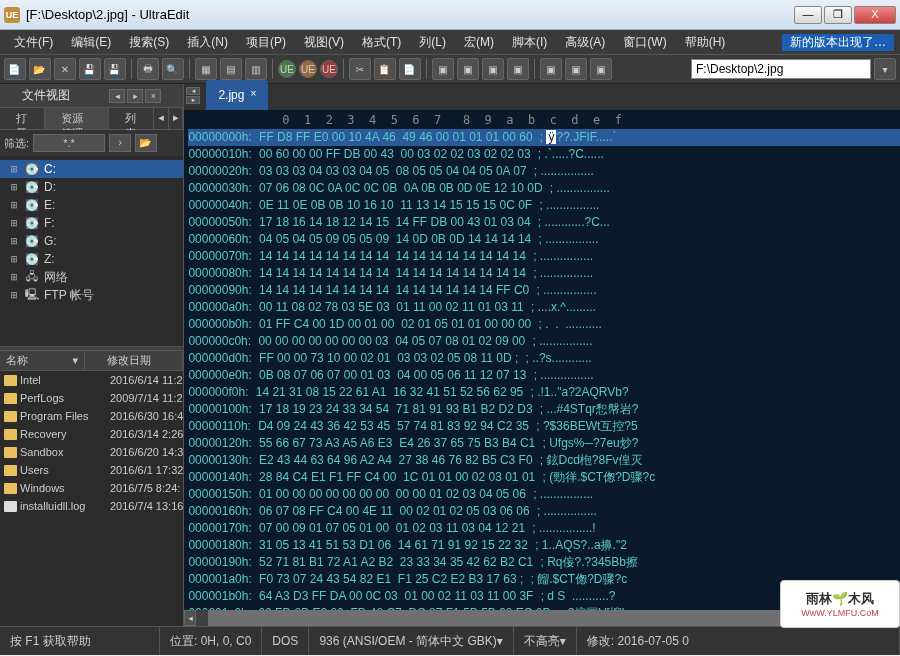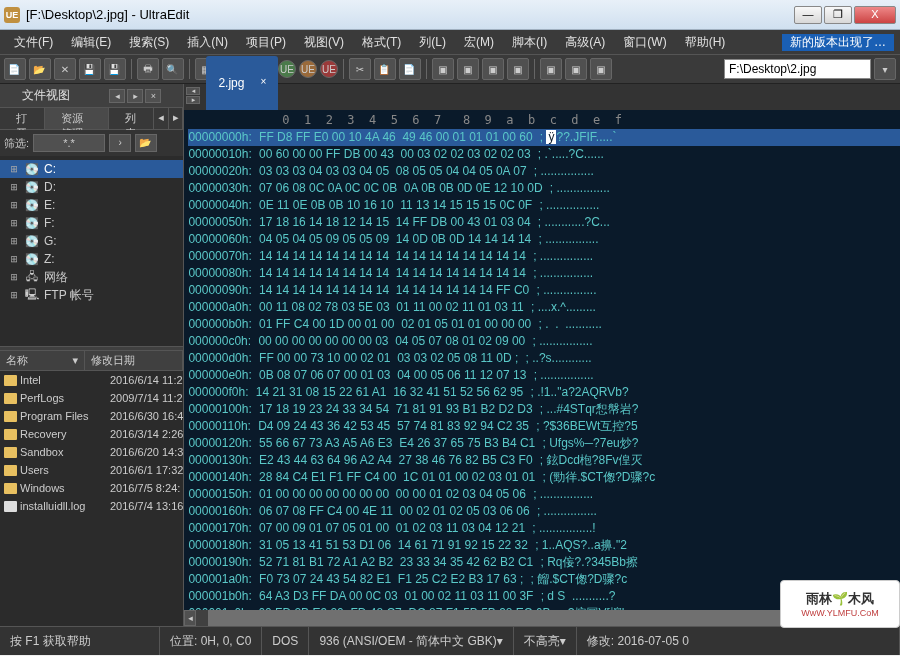--- a/index.html
+++ b/index.html
@@ -11,21 +11,21 @@
 .winbtn { width:28px; height:18px; background:linear-gradient(#f8f8f8,#d8d8d8); border:1px solid #888; border-radius:2px; text-align:center; line-height:15px; font-size:11px; cursor:pointer; }
 .winbtn.close { background:linear-gradient(#e88,#c44); color:#fff; width:42px; }
 .menubar { height:24px; background:#3a3a3a; display:flex; align-items:center; padding:0 6px; gap:2px; }
 .menuitem { color:#e0e0e0; padding:2px 8px; font-size:12px; cursor:pointer; }
 .newver { background:#1a5fb4; color:#fff; padding:0 8px; font-size:12px; }
 .toolbar { height:30px; background:#3a3a3a; display:flex; align-items:center; padding:0 4px; gap:3px; border-top:1px solid #555; border-bottom:1px solid #222; }
 .tbtn { width:22px; height:22px; background:#505050; border:1px solid #666; border-radius:2px; display:flex; align-items:center; justify-content:center; color:#ccc; font-size:10px; cursor:pointer; }
 .tbtn.round { border-radius:50%; width:18px; height:18px; }
 .tbtn.g { background:#4a7a4a; } .tbtn.o { background:#9a6a3a; } .tbtn.r { background:#9a3a3a; }
 .tsep { width:1px; height:20px; background:#666; margin:0 2px; }
-.addrbox { background:#fff; border:1px solid #888; height:20px; padding:0 4px; font-size:12px; width:147px; }
+.addrbox { background:#fff; border:1px solid #888; height:20px; padding:0 4px; font-size:12px; width:180px; }
 .main { display:flex; height:542px; background:#2b2b2b; }
 .sidepane { width:210px; background:#333; display:flex; flex-direction:column; border-right:1px solid #555; }
 .panetitle { height:24px; background:#404040; color:#e0e0e0; display:flex; align-items:center; padding:0 22px; font-size:12px; border-bottom:1px solid #555; }
 .panetitle .pbtns { margin-left:auto; display:flex; gap:2px; }
 .pbtn { width:16px; height:14px; background:#505050; border:1px solid #666; text-align:center; line-height:12px; font-size:9px; color:#ccc; cursor:pointer; }
 .tabs2 { height:22px; background:#383838; display:flex; border-bottom:1px solid #555; }
 .tab2 { padding:3px 16px; color:#ccc; font-size:11px; cursor:pointer; border-right:1px solid #555; }
 .tab2.act { background:#4a4a4a; }
 .tab2.small { padding:3px 4px; }
 .filterrow { height:26px; display:flex; align-items:center; padding:0 4px; gap:4px; background:#333; }
@@ -34,33 +34,33 @@
 .fbtn { width:22px; height:18px; background:#505050; border:1px solid #666; color:#ccc; text-align:center; line-height:16px; font-size:10px; cursor:pointer; }
 .tree { flex:0 0 auto; padding:4px 0; background:#2b2b2b; height:190px; overflow:hidden; }
 .treeitem { display:flex; align-items:center; padding:1px 4px 1px 8px; color:#ccc; font-size:12px; cursor:pointer; height:18px; }
 .treeitem.sel { background:#2a5a9a; color:#fff; }
 .treeitem .exp { width:12px; text-align:center; color:#aaa; font-size:9px; }
 .treeitem .dicon { width:16px; height:14px; margin:0 4px; display:flex; align-items:center; justify-content:center; font-size:11px; }
 .splitter { height:5px; background:#404040; cursor:row-resize; border-top:1px solid #555; border-bottom:1px solid #555; }
 .filelist { flex:1; background:#2b2b2b; display:flex; flex-direction:column; overflow:hidden; }
 .fhdr { display:flex; background:#404040; height:20px; border-bottom:1px solid #555; }
 .fcol { color:#ccc; padding:2px 6px; border-right:1px solid #555; font-size:11px; display:flex; align-items:center; }
-.fcol1 { width:85px; } .fcol2 { flex:1; }
+.fcol1 { width:85px; } .fcol2 { flex:1;margin-left:16px; }
 .frows { flex:1; overflow:hidden; }
 .frow { display:flex; color:#ccc; font-size:11px; height:18px; align-items:center; }
 .frow .c1 { width:108px; padding-left:4px; display:flex; align-items:center; gap:3px; overflow:hidden; white-space:nowrap; }
 .frow .c2 { flex:1; padding-left:2px; overflow:hidden; white-space:nowrap; }
 .ficon { width:13px; height:11px; display:inline-block; }
 .ficon.fold { background:#e8c060; border-radius:1px; }
 .ficon.file { background:#ddd; border-radius:1px; }
 .content { flex:1; display:flex; flex-direction:column; background:#2b2b2b; }
 .ftabs { height:26px; background:#333; display:flex; align-items:flex-end; padding-left:22px; position:relative; }
 .navarr { position:absolute; left:2px; top:3px; display:flex; flex-direction:column; gap:1px; }
 .navarr span { width:14px; height:8px; background:#505050; border:1px solid #666; color:#ccc; font-size:7px; text-align:center; line-height:6px; cursor:pointer; }
-.ftab { background:#2a5a9a; color:#fff; padding:20px 12px; border-radius:3px 3px 0 0; font-size:12px; display:flex; align-items:flex-start; gap:16px; cursor:pointer; }
+.ftab { background:#2a5a9a; color:#fff; padding:8px 12px; border-radius:3px 3px 0 0; font-size:12px; display:flex; align-items:flex-start; gap:6px; cursor:pointer; }
 .ftab .x { color:#fff; font-size:10px; cursor:pointer; }
 .hexview { flex:1; background:#0a1a2a; padding:2px 4px; overflow:hidden; position:relative; }
 .hexhdr { color:#888; font:12px/17px Consolas,monospace; white-space:pre; }
 .hexline { font:12px/17px Consolas,monospace; white-space:pre; color:#5ac8c8; }
 .hexline .addr { color:#5ac8c8; }
 .hexline .byt { color:#5ac8c8; }
 .hexline .asc { color:#5ac8c8; }
 .hexline.cur { background:#2a5a9a; }
 .hexline.cur .cursor { background:#fff; color:#0a1a2a; padding:0 2px; }
 .hscroll { height:16px; background:#404040; display:flex; }

